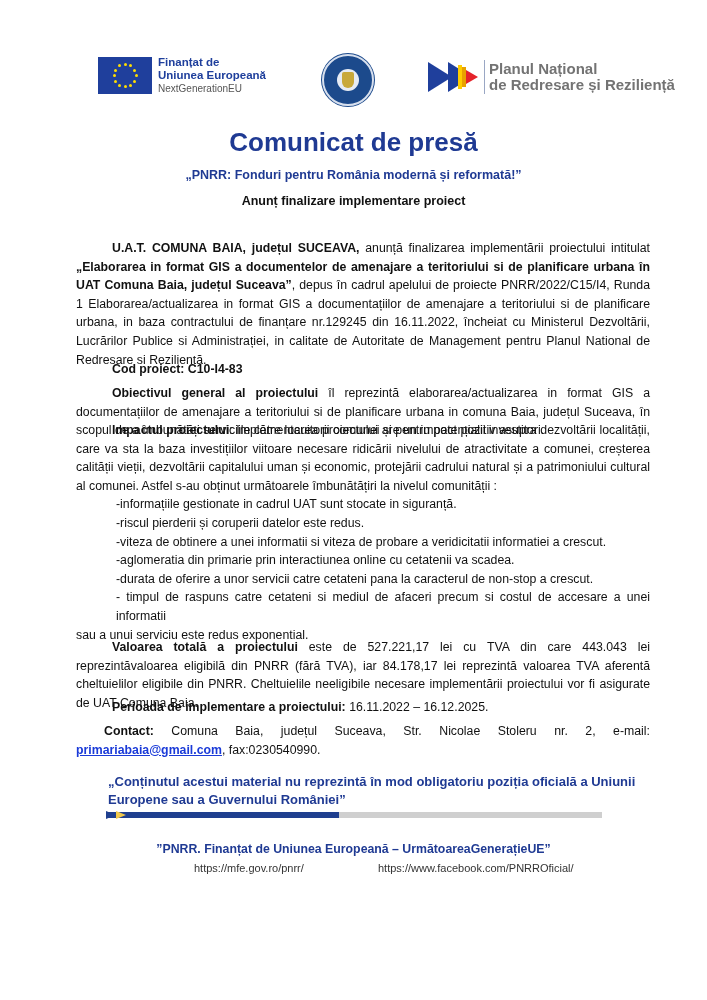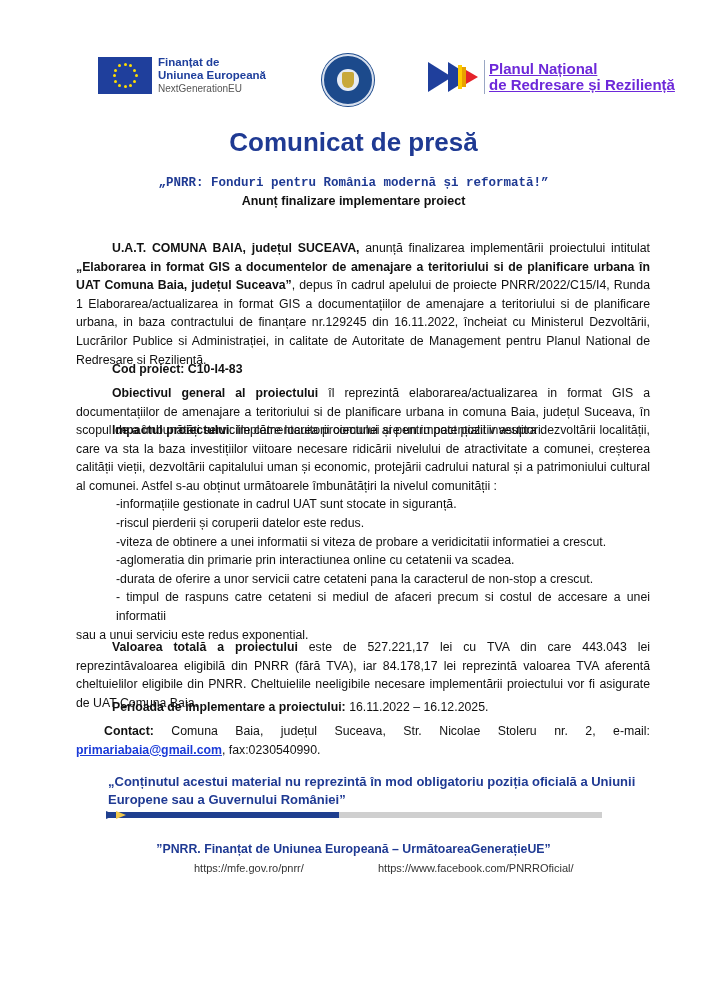--- a/index.html
+++ b/index.html
@@ -20,24 +20,24 @@
   .logo-gov .crest { position: absolute; left: 18px; top: 16px; width: 12px; height: 16px; background: #c8a83a; border-radius: 2px 2px 6px 6px; }
 
   .logo-pnrr { position: absolute; left: 428px; top: 8px; display: flex; align-items: center; }
   .pnrr-mark { position: relative; width: 50px; height: 30px; }
   .pnrr-mark .tri1 { position: absolute; left: 0; top: 0; width: 0; height: 0; border-top: 15px solid transparent; border-bottom: 15px solid transparent; border-left: 24px solid #1f3f9c; }
   .pnrr-mark .tri2 { position: absolute; left: 20px; top: 0; width: 0; height: 0; border-top: 15px solid transparent; border-bottom: 15px solid transparent; border-left: 24px solid #1f3f9c; }
   .pnrr-mark .b1 { position: absolute; left: 30px; top: 3px; width: 4px; height: 24px; background: #ffcd00; }
   .pnrr-mark .b2 { position: absolute; left: 34px; top: 5px; width: 4px; height: 20px; background: #e8a200; }
   .pnrr-mark .b3 { position: absolute; left: 38px; top: 8px; width: 0; height: 0; border-top: 7px solid transparent; border-bottom: 7px solid transparent; border-left: 12px solid #e5232a; }
   .pnrr-sep { width: 1px; height: 34px; background: #9aa7c4; margin: 0 4px 0 6px; }
-  .pnrr-text { font-size: 15px; font-weight: bold; color: #6d28d9; line-height: 16px; text-decoration: underline; }
+  .pnrr-text { font-size: 15px; font-weight: bold; color: #737373; line-height: 16px; }
 
   .title { position: absolute; top: 127px; width: 707px; text-align: center; font-family: "Liberation Sans", sans-serif; font-weight: bold; font-size: 26px; color: #1f3a93; }
-  .subtitle { position: absolute; top: 176px; width: 707px; text-align: center; font-weight: bold; font-size: 12.5px; color: #1f3a93; font-family: Liberation Mono, monospace; }
+  .subtitle { position: absolute; top: 168px; width: 707px; text-align: center; font-weight: bold; font-size: 12.5px; color: #1f3a93; }
   .subtitle2 { position: absolute; top: 194px; width: 707px; text-align: center; font-weight: bold; font-size: 12.5px; color: #111; }
 
   .body { position: absolute; left: 76px; width: 574px; font-size: 12.3px; line-height: 18.6px; text-align: justify; }
   .indent { text-indent: 36px; }
   .b { font-weight: bold; }
   .list-item { padding-left: 40px; font-size: 12.3px; line-height: 18.6px; }
   a.email { color: #1a3ad8; text-decoration: underline; font-weight: bold; }
 
   .disclaimer { position: absolute; left: 108px; top: 773px; width: 542px; font-weight: bold; font-size: 13px; line-height: 18px; color: #1f3a93; }
   .bar { position: absolute; left: 106px; top: 812px; width: 496px; height: 6px; }

